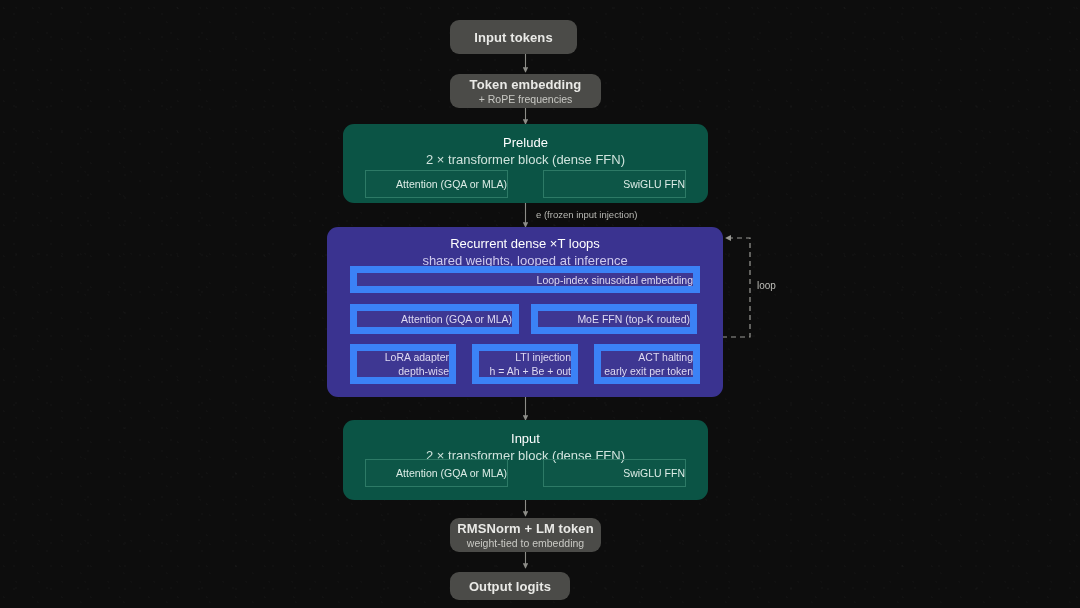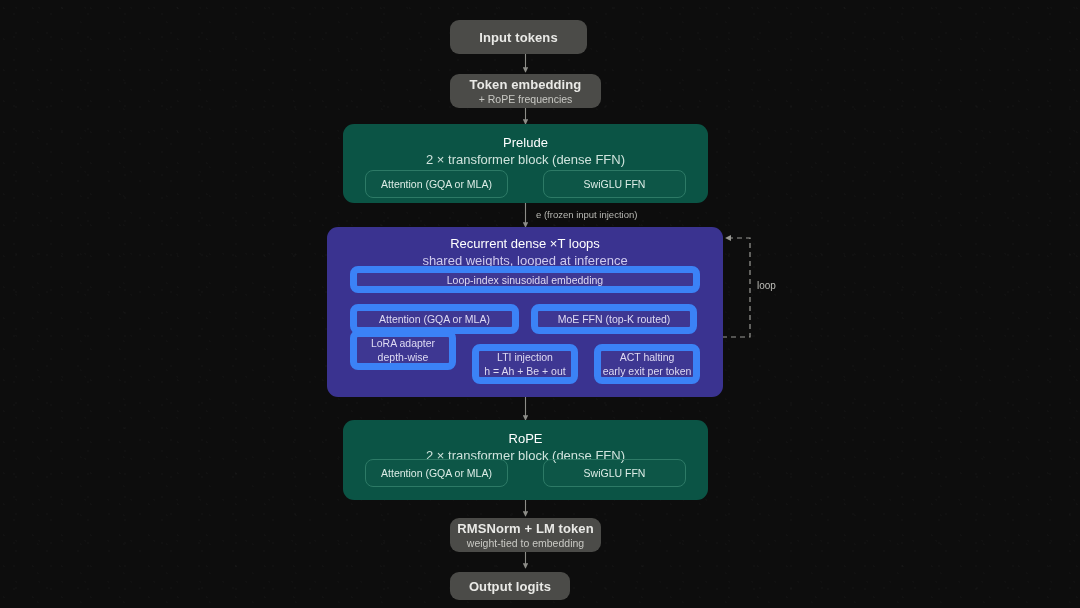--- a/index.html
+++ b/index.html
@@ -75,24 +75,24 @@
     left: 0; right: 0;
     text-align: center;
     font-size: 13px;
     color: #cfe3dc;
   }
   .group.purple .gsub { color: #cfcbee; }
   
   .sub {
     position: absolute;
     box-sizing: border-box;
-    border-radius: 8px;
+    border-radius: 0;
     display: flex;
     flex-direction: column;
-    align-items: center;
+    align-items: flex-end;
     justify-content: center;
     font-size: 10.5px;
     line-height: 14px;
   }
   .sub.green {
     border: 1px solid #2d7a66;
     color: #dcece6;
     background: rgba(255,255,255,0.012);
   }
   .sub.purple {
@@ -142,21 +142,21 @@
 
     <line x1="525.5" y1="397" x2="525.5" y2="420" stroke="#8d8d88" stroke-width="1.1" marker-end="url(#arrow)"></line>
 
     <line x1="525.5" y1="500" x2="525.5" y2="516" stroke="#8d8d88" stroke-width="1.1" marker-end="url(#arrow)"></line>
 
     <line x1="525.5" y1="552" x2="525.5" y2="568" stroke="#8d8d88" stroke-width="1.1" marker-end="url(#arrow)"></line>
 
     <path d="M 722 337 L 750 337 L 750 238 L 726 238" fill="none" stroke="#9a9a95" stroke-width="1.2" stroke-dasharray="5,4" marker-end="url(#arrowL)"></path>
   </svg>
 
-  <div class="node pill" style="left:450px; top:20px; width:137px; height:34px;">
+  <div class="node pill" style="left:450px; top:20px; width:127px; height:34px;">
     <div class="t1">Input tokens</div>
   </div>
 
   <div class="node pill" style="left:450px; top:74px; width:151px; height:34px;">
     <div class="t1">Token embedding</div>
     <div class="t2">+ RoPE frequencies</div>
   </div>
 
   <div class="node group green" style="left:343px; top:124px; width:365px; height:79px; display:block; position:absolute;">
     <div class="gtitle" style="top:11px;">Prelude</div>
@@ -179,38 +179,38 @@
       <span>Loop-index sinusoidal embedding</span>
     </div>
 
     <div class="sub purple" style="left:23px; top:77px; width:169px; height:30px;">
       <span>Attention (GQA or MLA)</span>
     </div>
     <div class="sub purple" style="left:204px; top:77px; width:166px; height:30px;">
       <span>MoE FFN (top-K routed)</span>
     </div>
 
-    <div class="sub purple" style="left:23px; top:103px; width:106px; height:40px;">
+    <div class="sub purple" style="left:23px; top:117px; width:106px; height:40px;">
       <span>LoRA adapter</span>
       <span>depth-wise</span>
     </div>
     <div class="sub purple" style="left:267px; top:117px; width:106px; height:40px;">
       <span>ACT halting</span>
       <span>early exit per token</span>
     </div>
     <div class="sub purple" style="left:145px; top:117px; width:106px; height:40px;">
       <span>LTI injection</span>
       <span>h = Ah + Be + out</span>
     </div>
   </div>
 
   <div class="loop-label" style="left:757px; top:280px;">loop</div>
 
   <div class="node group green" style="left:343px; top:420px; width:365px; height:80px; display:block; position:absolute;">
-    <div class="gtitle" style="top:11px;">RoPE</div>
+    <div class="gtitle" style="top:11px;">Input</div>
     <div class="gsub" style="top:28px;">2 × transformer block (dense FFN)</div>
     <div class="sub green" style="left:22px; top:39px; width:143px; height:28px;">
       <span>Attention (GQA or MLA)</span>
     </div>
     <div class="sub green" style="left:200px; top:39px; width:143px; height:28px;">
       <span>SwiGLU FFN</span>
     </div>
   </div>
 
   <div class="node pill" style="left:450px; top:518px; width:151px; height:34px;">

